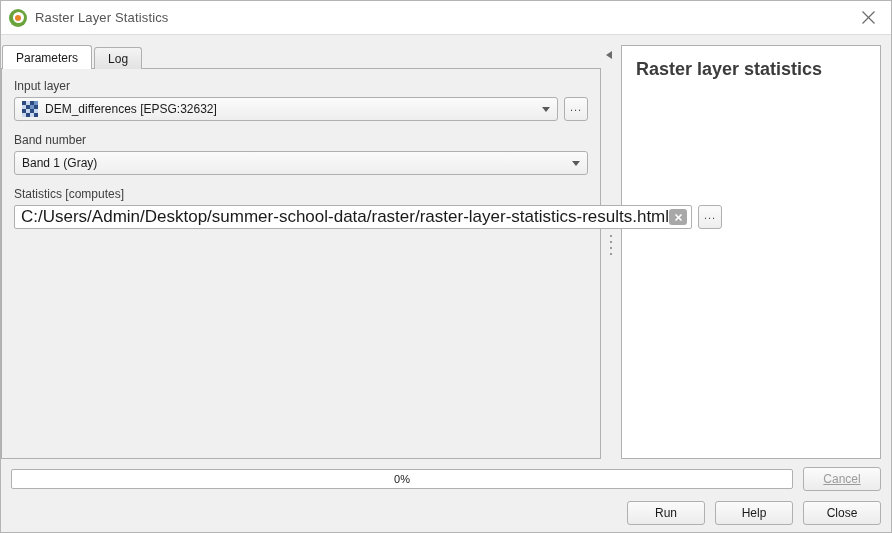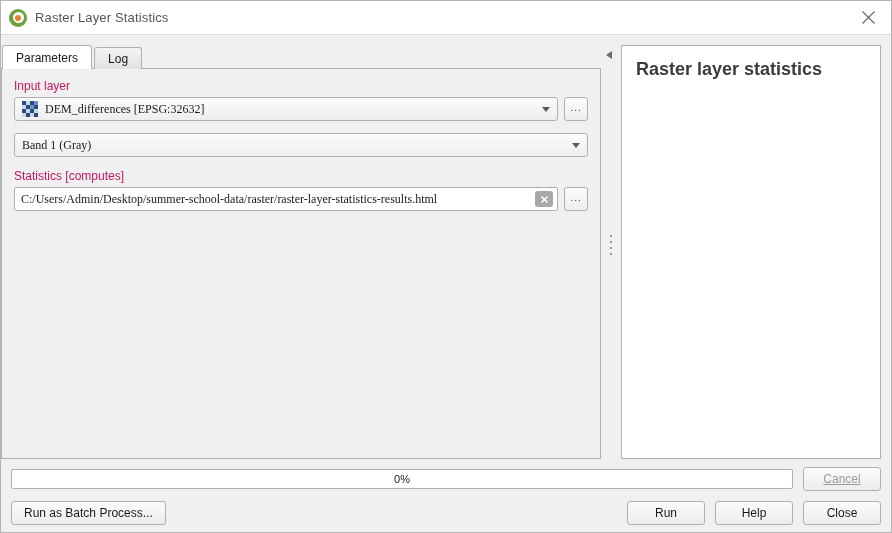--- a/index.html
+++ b/index.html
@@ -151,31 +151,30 @@
     background: #f0f0f0;
     border: 1px solid #b0b0b0;
     margin-top: -1px;
     padding: 10px 12px;
     box-sizing: border-box;
     position: relative;
   }
 
   .field-label {
     font-size: 12px;
-    color: #be185d;
+    color: #404040;
     margin: 0 0 4px 0;
     line-height: 14px;
   }
   .field-group { margin-bottom: 12px; }
 
   .field-row {
     display: flex;
     align-items: center;
     gap: 6px;
-    font-family: Liberation Serif, serif;
   }
 
   
   .combo {
     flex: 1 1 auto;
     height: 24px;
     background: linear-gradient(to bottom, #fbfbfb, #eeeeee);
     border: 1px solid #b0b0b0;
     border-radius: 3px;
     display: flex;
@@ -245,21 +244,21 @@
     background: #ffffff;
     border: 1px solid #b0b0b0;
     border-radius: 2px;
     display: flex;
     align-items: center;
     padding: 0 2px 0 6px;
     box-sizing: border-box;
   }
   .lineedit .le-text {
     flex: 1 1 auto;
-    font-size: 12px;
+    font-size: 17px;
     color: #1a1a1a;
     white-space: nowrap;
     overflow: hidden;
   }
   .clear-btn {
     width: 18px; height: 16px;
     flex: 0 0 18px;
     background: #a8a8a8;
     border-radius: 3px;
     display: flex;
@@ -431,20 +430,21 @@
                 <span class="combo-text">DEM_differences [EPSG:32632]</span>
                 <span class="arrow">
                     <span class="caret"></span>
                   </span>
               </div>
               <div class="dots-btn">...</div>
             </div>
           </div>
 
           <div class="field-group">
+            <div class="field-label">Band number</div>
             <div class="field-row">
               <div class="combo">
                 <span class="combo-text">Band 1 (Gray)</span>
                 <span class="arrow">
                     <span class="caret"></span>
                   </span>
               </div>
             </div>
           </div>
 
@@ -484,21 +484,20 @@
     </div>
 
     <div class="progress-row">
       <div class="progressbar">
         <span class="pct">0%</span>
       </div>
       <div class="button disabled">Cancel</div>
     </div>
 
     <div class="btn-row">
-      <div class="button btn-batch">Run as Batch Process...</div>
       <div class="spacer"></div>
       <div class="right-group">
         <div class="button">Run</div>
         <div class="button">Help</div>
         <div class="button">Close</div>
       </div>
     </div>
 
   </div>
 </div>

